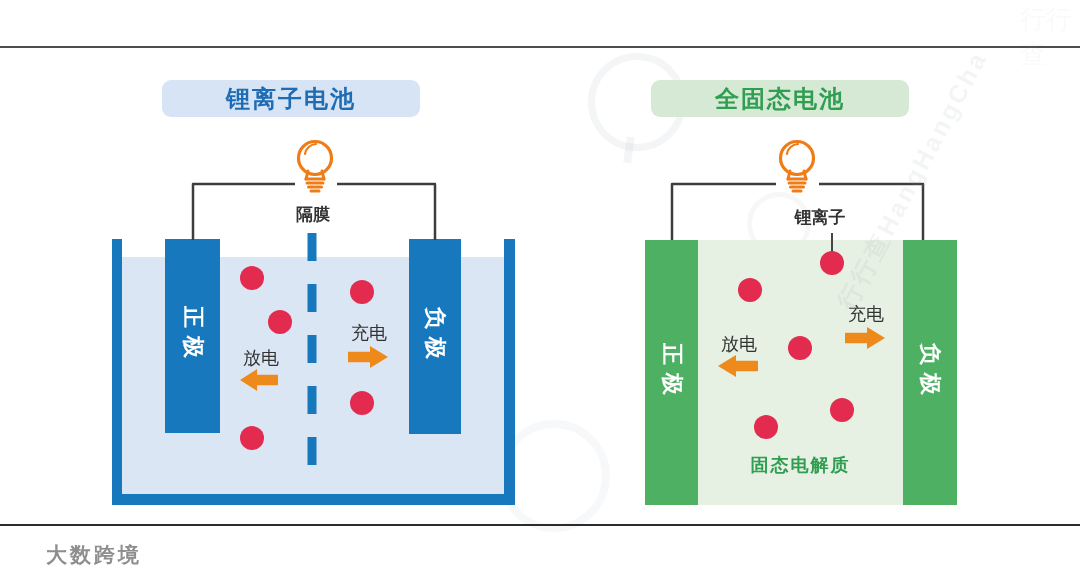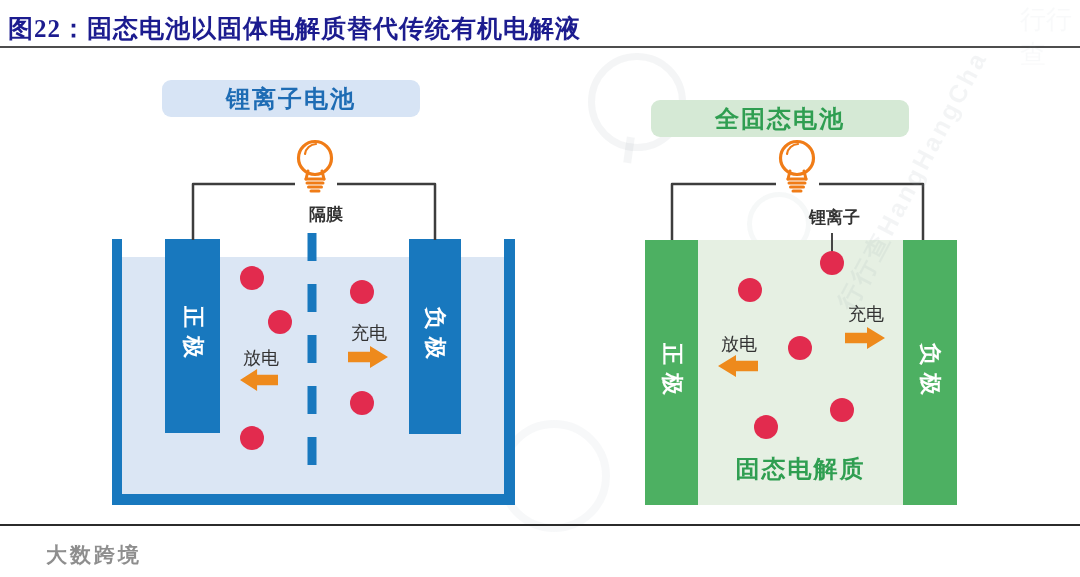--- a/index.html
+++ b/index.html
@@ -20,21 +20,21 @@
   .footer-text{
     left:8px;top:540px;font-family:"Liberation Serif", serif;
     font-size:18px;color:#1a1a1a;letter-spacing:2px;z-index:9;
   }
   
   .pill{
     width:258px;height:37px;border-radius:9px;text-align:center;line-height:37px;
     font-size:24px;font-weight:bold;z-index:5;letter-spacing:2px;
   }
   .pill-blue{left:162px;top:80px;background:var(--blue-pill-bg,#d7e4f5);color:var(--blue-text,#1e6cb4);}
-  .pill-green{left:651px;top:80px;background:var(--green-pill-bg,#d5e9d5);color:var(--green-text,#2f9e51);margin-top:20px;}
+  .pill-green{left:651px;top:80px;background:var(--green-pill-bg,#d5e9d5);color:var(--green-text,#2f9e51);}
   
   .tank{
     left:112px;top:239px;width:403px;height:266px;box-sizing:border-box;
     border-left:10px solid var(--blue,#1878be);
     border-right:11px solid var(--blue,#1878be);
     border-bottom:11px solid var(--blue,#1878be);
     z-index:1;
   }
   .liquid{position:absolute;left:0;right:0;top:18px;bottom:0;background:var(--lightblue,#dbe6f4);}
   .electrode{display:flex;align-items:center;justify-content:center;z-index:2;}
@@ -43,31 +43,31 @@
     letter-spacing:8px;white-space:nowrap;
   }
   .el-blue{background:var(--blue,#1878be);}
   .el-green{background:var(--green,#4db062);}
   .el-l-pos{left:165px;top:239px;width:55px;height:194px;}
   .el-l-neg{left:409px;top:239px;width:52px;height:195px;}
   .solid-mid{left:698px;top:240px;width:205px;height:265px;background:var(--lightgreen,#e6f0e3);z-index:1;}
   .el-r-pos{left:645px;top:240px;width:53px;height:265px;}
   .el-r-neg{left:903px;top:240px;width:54px;height:265px;}
   
-  .small-label{font-size:17px;color:var(--ink,#333);text-align:right;z-index:5;font-weight:bold;}
+  .small-label{font-size:17px;color:var(--ink,#333);text-align:center;z-index:5;font-weight:bold;}
   .sep-label{left:283px;top:203px;width:60px;}
   .ionname-label{left:780px;top:206px;width:80px;}
   .cd-label{font-size:18px;font-weight:normal;color:var(--ink,#333);text-align:center;width:60px;z-index:5;}
   .l-charge-label{left:339px;top:321px;}
   .l-discharge-label{left:231px;top:346px;}
   .r-charge-label{left:836px;top:302px;}
   .r-discharge-label{left:709px;top:332px;}
   .electrolyte-label{
     left:698px;top:453px;width:205px;text-align:center;z-index:5;
-    font-size:24px;font-weight:bold;color:var(--green-text,#2f9e51);letter-spacing:2px;
+    font-size:18px;font-weight:bold;color:var(--green-text,#2f9e51);letter-spacing:2px;
   }
   
   .barrow{background:var(--orange,#ee8a1c);z-index:5;}
   .arrow-right{clip-path:polygon(0% 26%,55% 26%,55% 0%,100% 50%,55% 100%,55% 74%,0% 74%);}
   .arrow-left{clip-path:polygon(100% 26%,45% 26%,45% 0%,0% 50%,45% 100%,45% 74%,100% 74%);}
   .l-charge-arrow{left:348px;top:346px;width:40px;height:22px;}
   .l-discharge-arrow{left:240px;top:369px;width:38px;height:22px;}
   .r-charge-arrow{left:845px;top:327px;width:40px;height:22px;}
   .r-discharge-arrow{left:718px;top:355px;width:40px;height:22px;}
   
@@ -104,21 +104,20 @@
 <div class="stage">
 
   <div class="abs wm wm-ring wm-ring1"></div>
   <div class="abs wm-handle"></div>
   <div class="abs wm wm-ring wm-ring2"></div>
   <div class="abs wm wm-ring wm-ring3"></div>
   <div class="abs wm wm-diag">行行查HangHangCha</div>
   <div class="abs wm wm-corner">行行查</div>
   <div class="abs wm-bottom">大数跨境</div>
 
-  <div class="abs fig-title">图22：固态电池以固体电解质替代传统有机电解液</div>
   <div class="abs title-rule"></div>
 
   <div class="abs pill pill-blue">锂离子电池</div>
   <div class="abs pill pill-green">全固态电池</div>
 
   <div class="abs tank">
     <div class="liquid"></div>
   </div>
   <div class="abs electrode el-blue el-l-pos">
     <span>正极</span>

